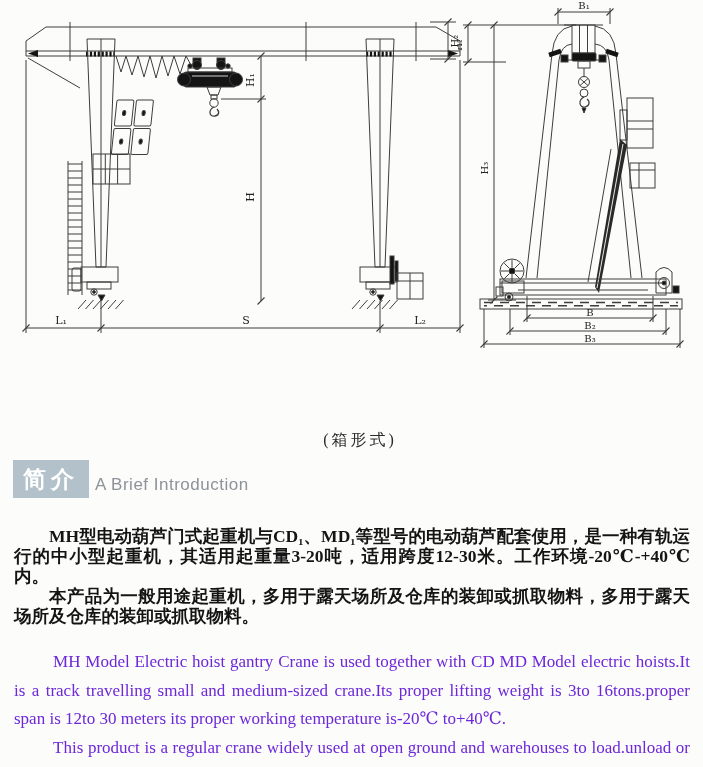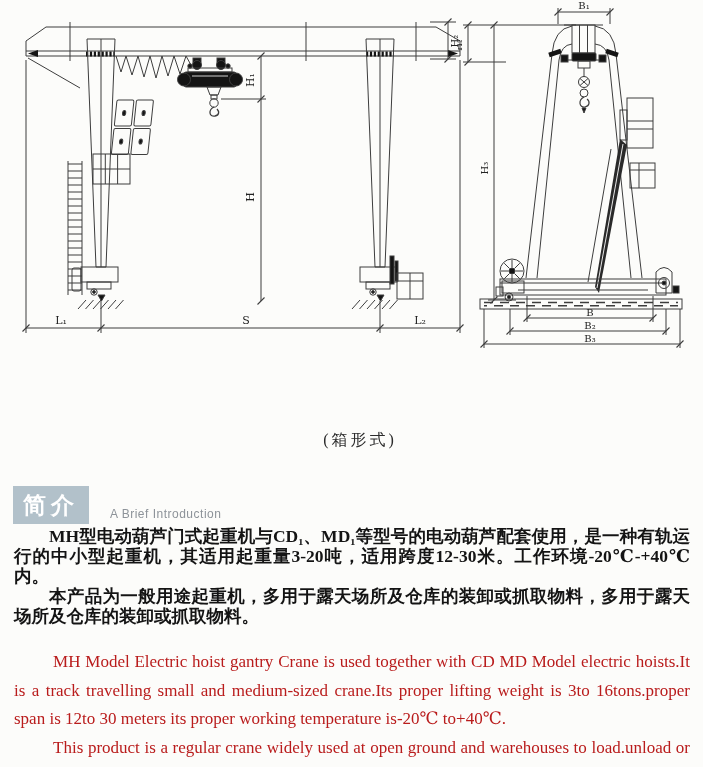--- a/index.html
+++ b/index.html
@@ -14,48 +14,48 @@
   .drawing{position:absolute;}
   #front-view{left:16px;top:4px;}
   #side-view{left:458px;top:0px;}
   svg text{font-family:"DejaVu Serif","Liberation Serif",serif;fill:#222;}
   .caption{
     position:absolute;top:430px;left:0;width:680px;
     text-align:center;
     font-size:16px;letter-spacing:3px;color:#2b2b2b;margin-left:20px;
   }
   .intro-row{
-    position:absolute;left:13px;top:486px;
-    display:flex;align-items:flex-end;gap:21px;
+    position:absolute;left:13px;top:460px;
+    display:flex;align-items:flex-end;gap:6px;
   }
   .intro-badge{
     width:76px;height:38px;
     background:#b2c1ca;
     color:#ffffff;
     font-family:"Liberation Sans","DejaVu Sans",sans-serif;
     font-weight:bold;font-size:23px;letter-spacing:5px;
     display:flex;align-items:center;justify-content:center;
   }
   .intro-heading{
     font-family:"Liberation Sans","DejaVu Sans",sans-serif;
-    font-size:12px;color:#8d9399;padding-bottom:3px;letter-spacing:0.5px;
+    font-size:17px;color:#8d9399;padding-bottom:3px;letter-spacing:0.5px;
   }
   .zh-block{
     position:absolute;left:14px;top:526px;width:676px;
   }
   .zh-block p{
     margin:0;font-weight:bold;font-size:17.5px;line-height:20px;
     text-indent:2em;text-align:justify;color:#141414;
   }
   .en-block{
     position:absolute;left:14px;top:648px;width:676px;
   }
   .en-block p{
     margin:0;font-size:17px;line-height:28.5px;
-    text-indent:2.3em;text-align:justify;color:#b91c1c;
+    text-indent:2.3em;text-align:justify;color:#6d28d9;
   }
 </style>
 </head>
 <body>
 
 <svg id="front-view" class="drawing" width="450" height="350" viewBox="0 0 450 350">
   <defs>
     <path id="tick" d="M-3.5,3.5 L3.5,-3.5" stroke="#3d3d3d" stroke-width="1.1"></path>
   </defs>
 

